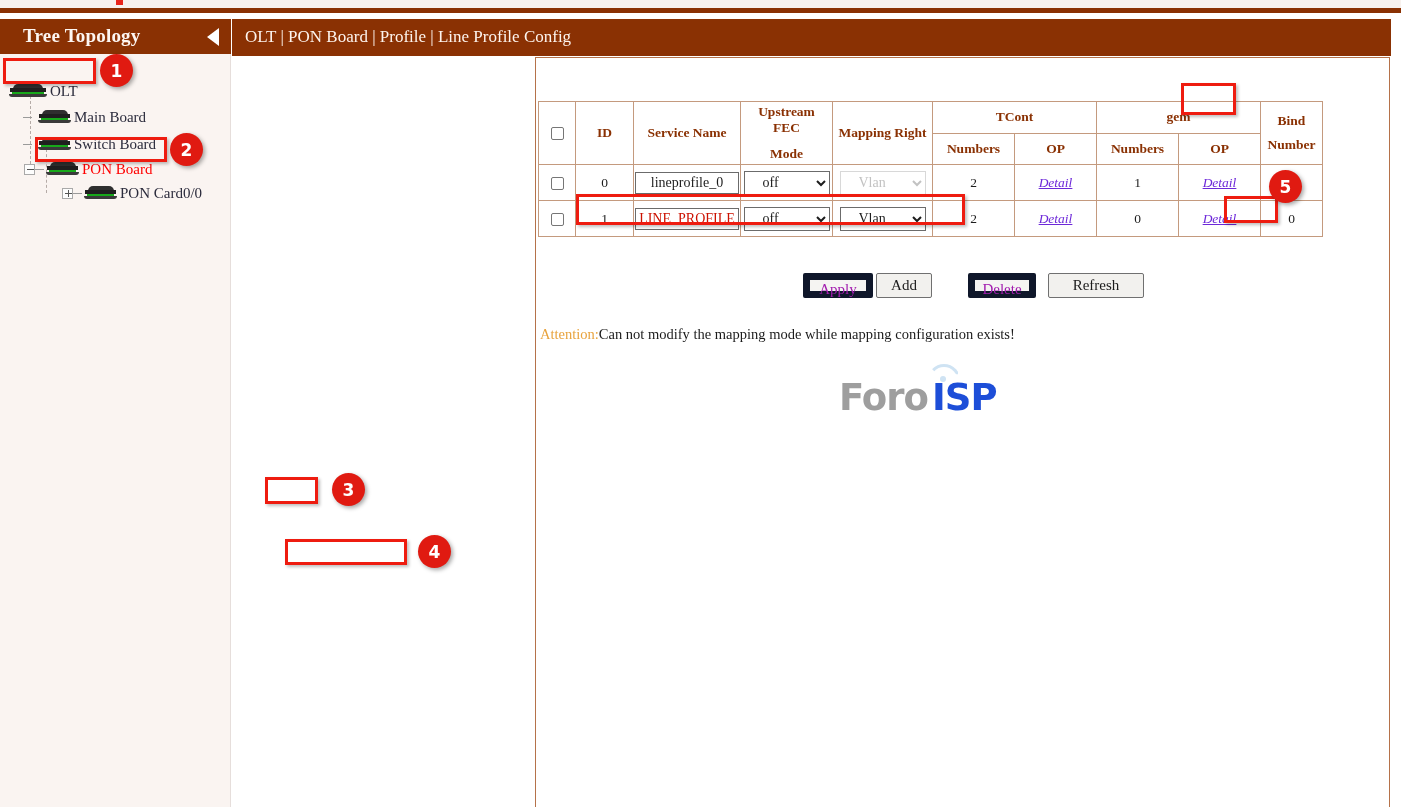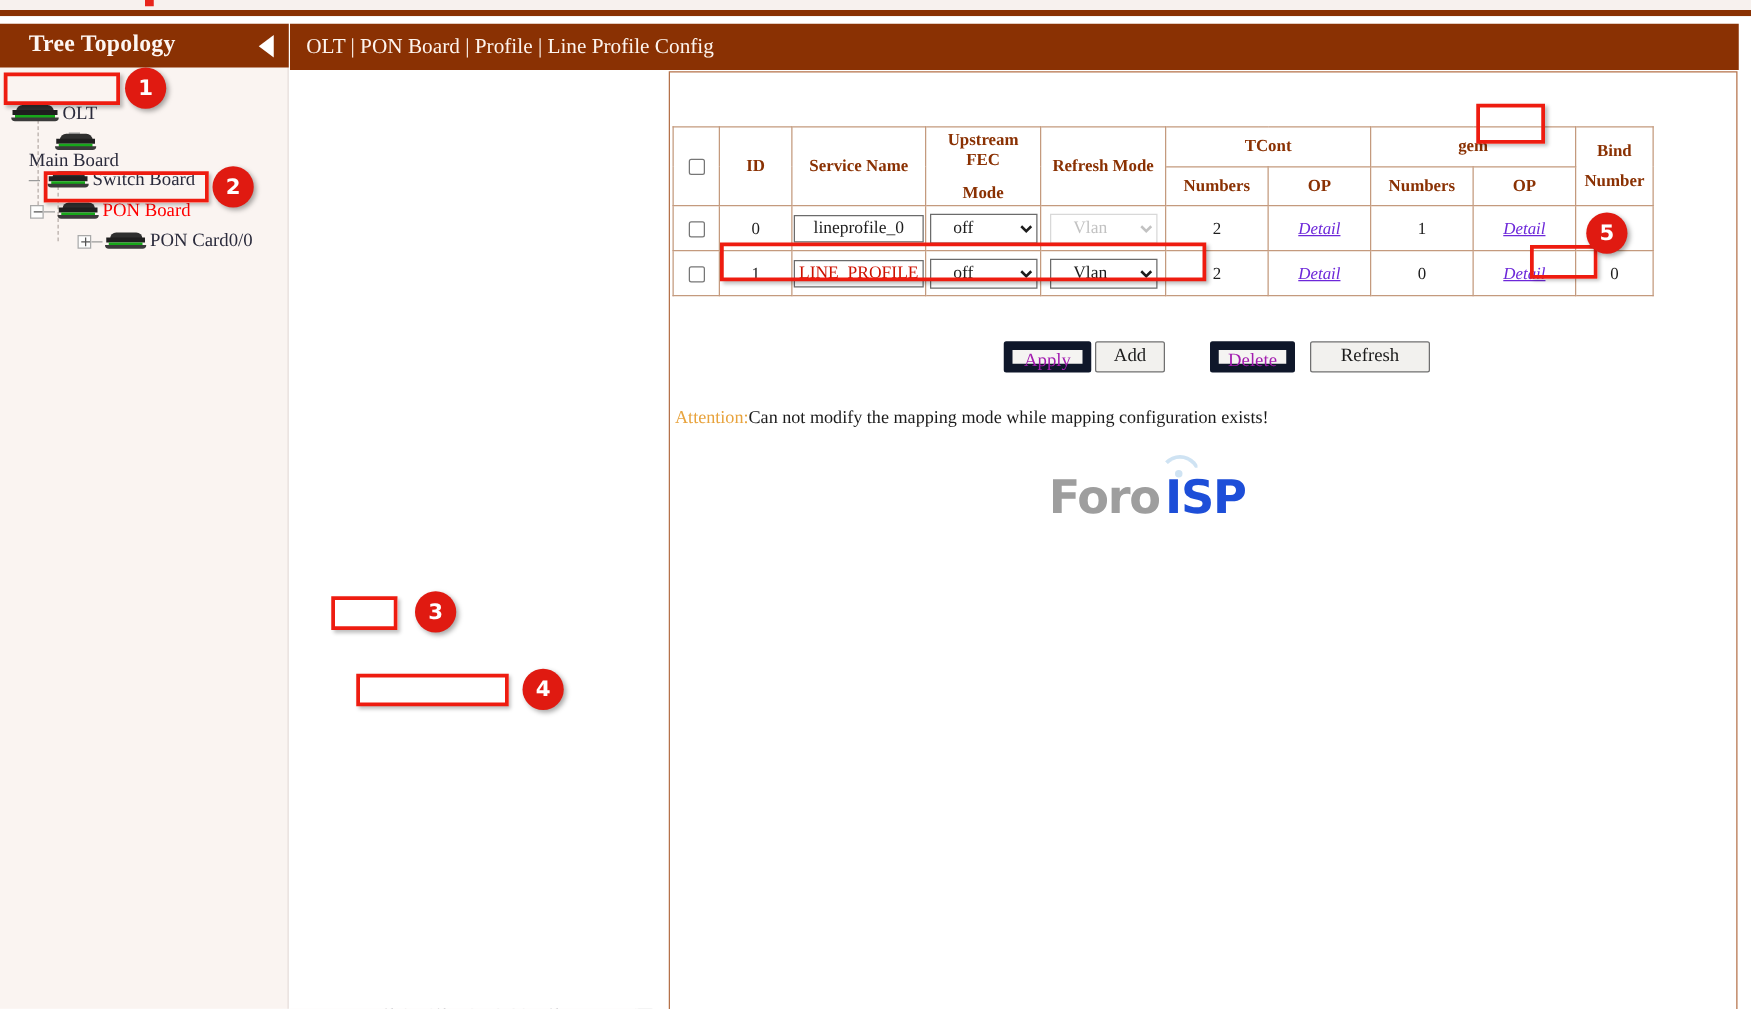--- a/index.html
+++ b/index.html
@@ -198,21 +198,21 @@
     <div class="tree-row" style="left:8px; top:26px;">
       <span class="dev-icon">
         <span class="top"></span>
           <span class="mid"></span>
           <span class="led"></span>
           <span class="base"></span>
       </span>
       <span class="tree-label">OLT</span>
     </div>
 
-    <div class="tree-row" style="left:23px; top:52px;flex-direction:column;">
+    <div class="tree-row" style="left:23px; top:52px;">
       <span class="dash"></span>
       <span class="dev-icon small" style="margin-left:6px;">
         <span class="top"></span>
           <span class="mid"></span>
           <span class="led"></span>
           <span class="base"></span>
       </span>
       <span class="tree-label">Main Board</span>
     </div>
 
@@ -383,21 +383,21 @@
           <th class="th-chk" rowspan="2">
             <span class="chk"></span>
           </th>
           <th class="th-id" rowspan="2">ID</th>
           <th class="th-name" rowspan="2">Service Name</th>
           <th class="th-fec" rowspan="2">
             <div>Upstream FEC</div>
             <div style="height:10px"></div>
             <div>Mode</div>
           </th>
-          <th class="th-map" rowspan="2">Refresh Mode</th>
+          <th class="th-map" rowspan="2">Mapping Right</th>
           <th colspan="2">TCont</th>
           <th colspan="2">gem</th>
           <th class="th-bind" rowspan="2">
             <div>Bind</div>
             <div style="height:8px"></div>
             <div>Number</div>
           </th>
         </tr>
         <tr>
           <th class="th-num">Numbers</th>

